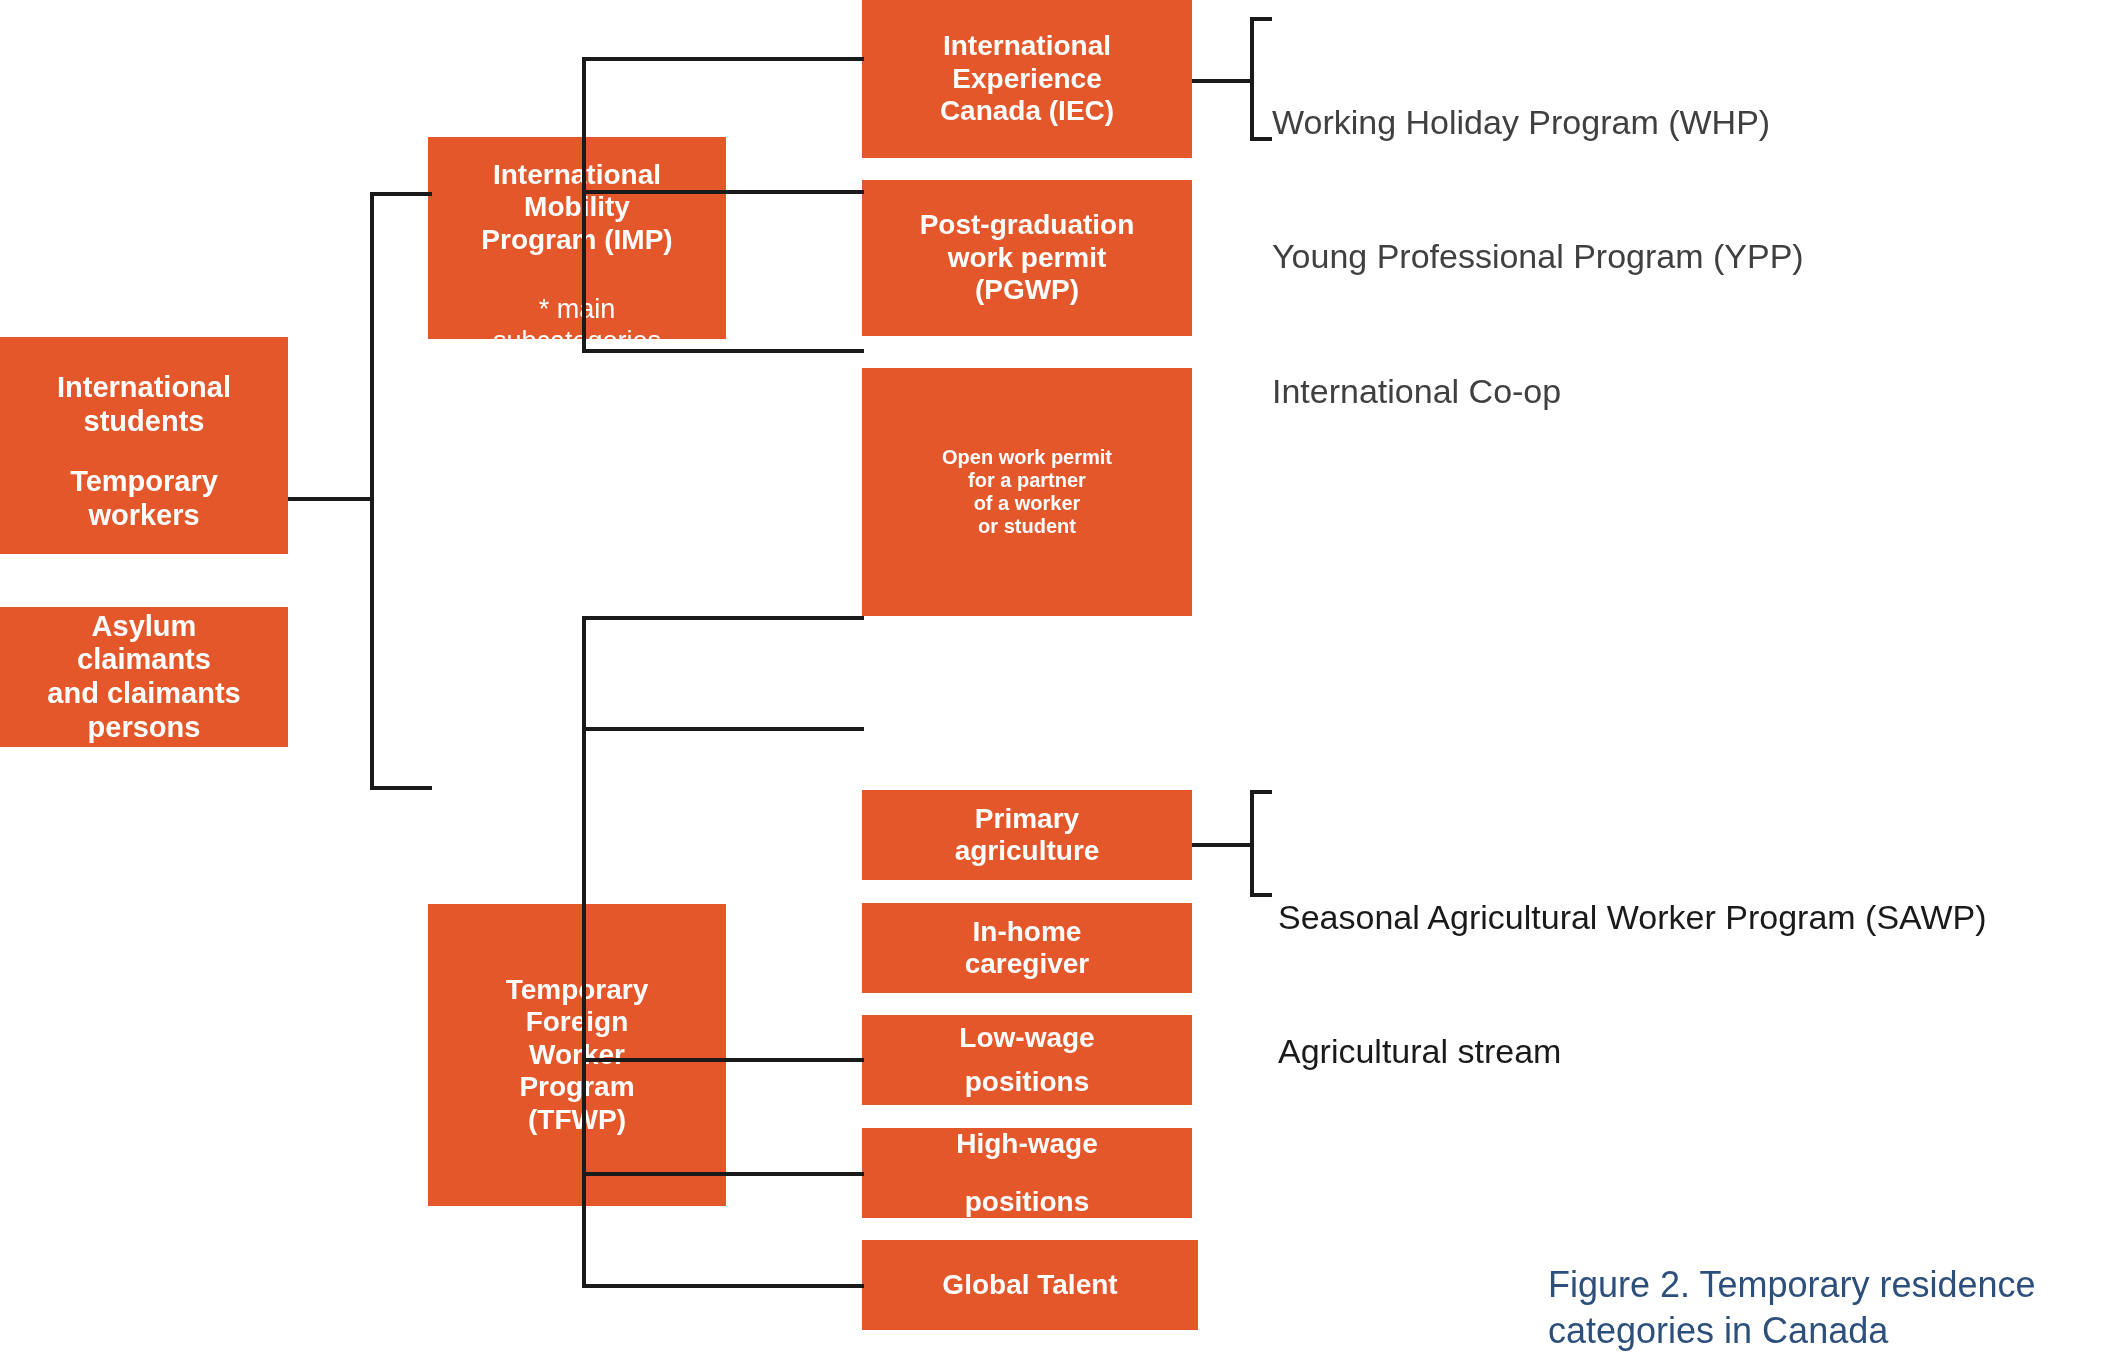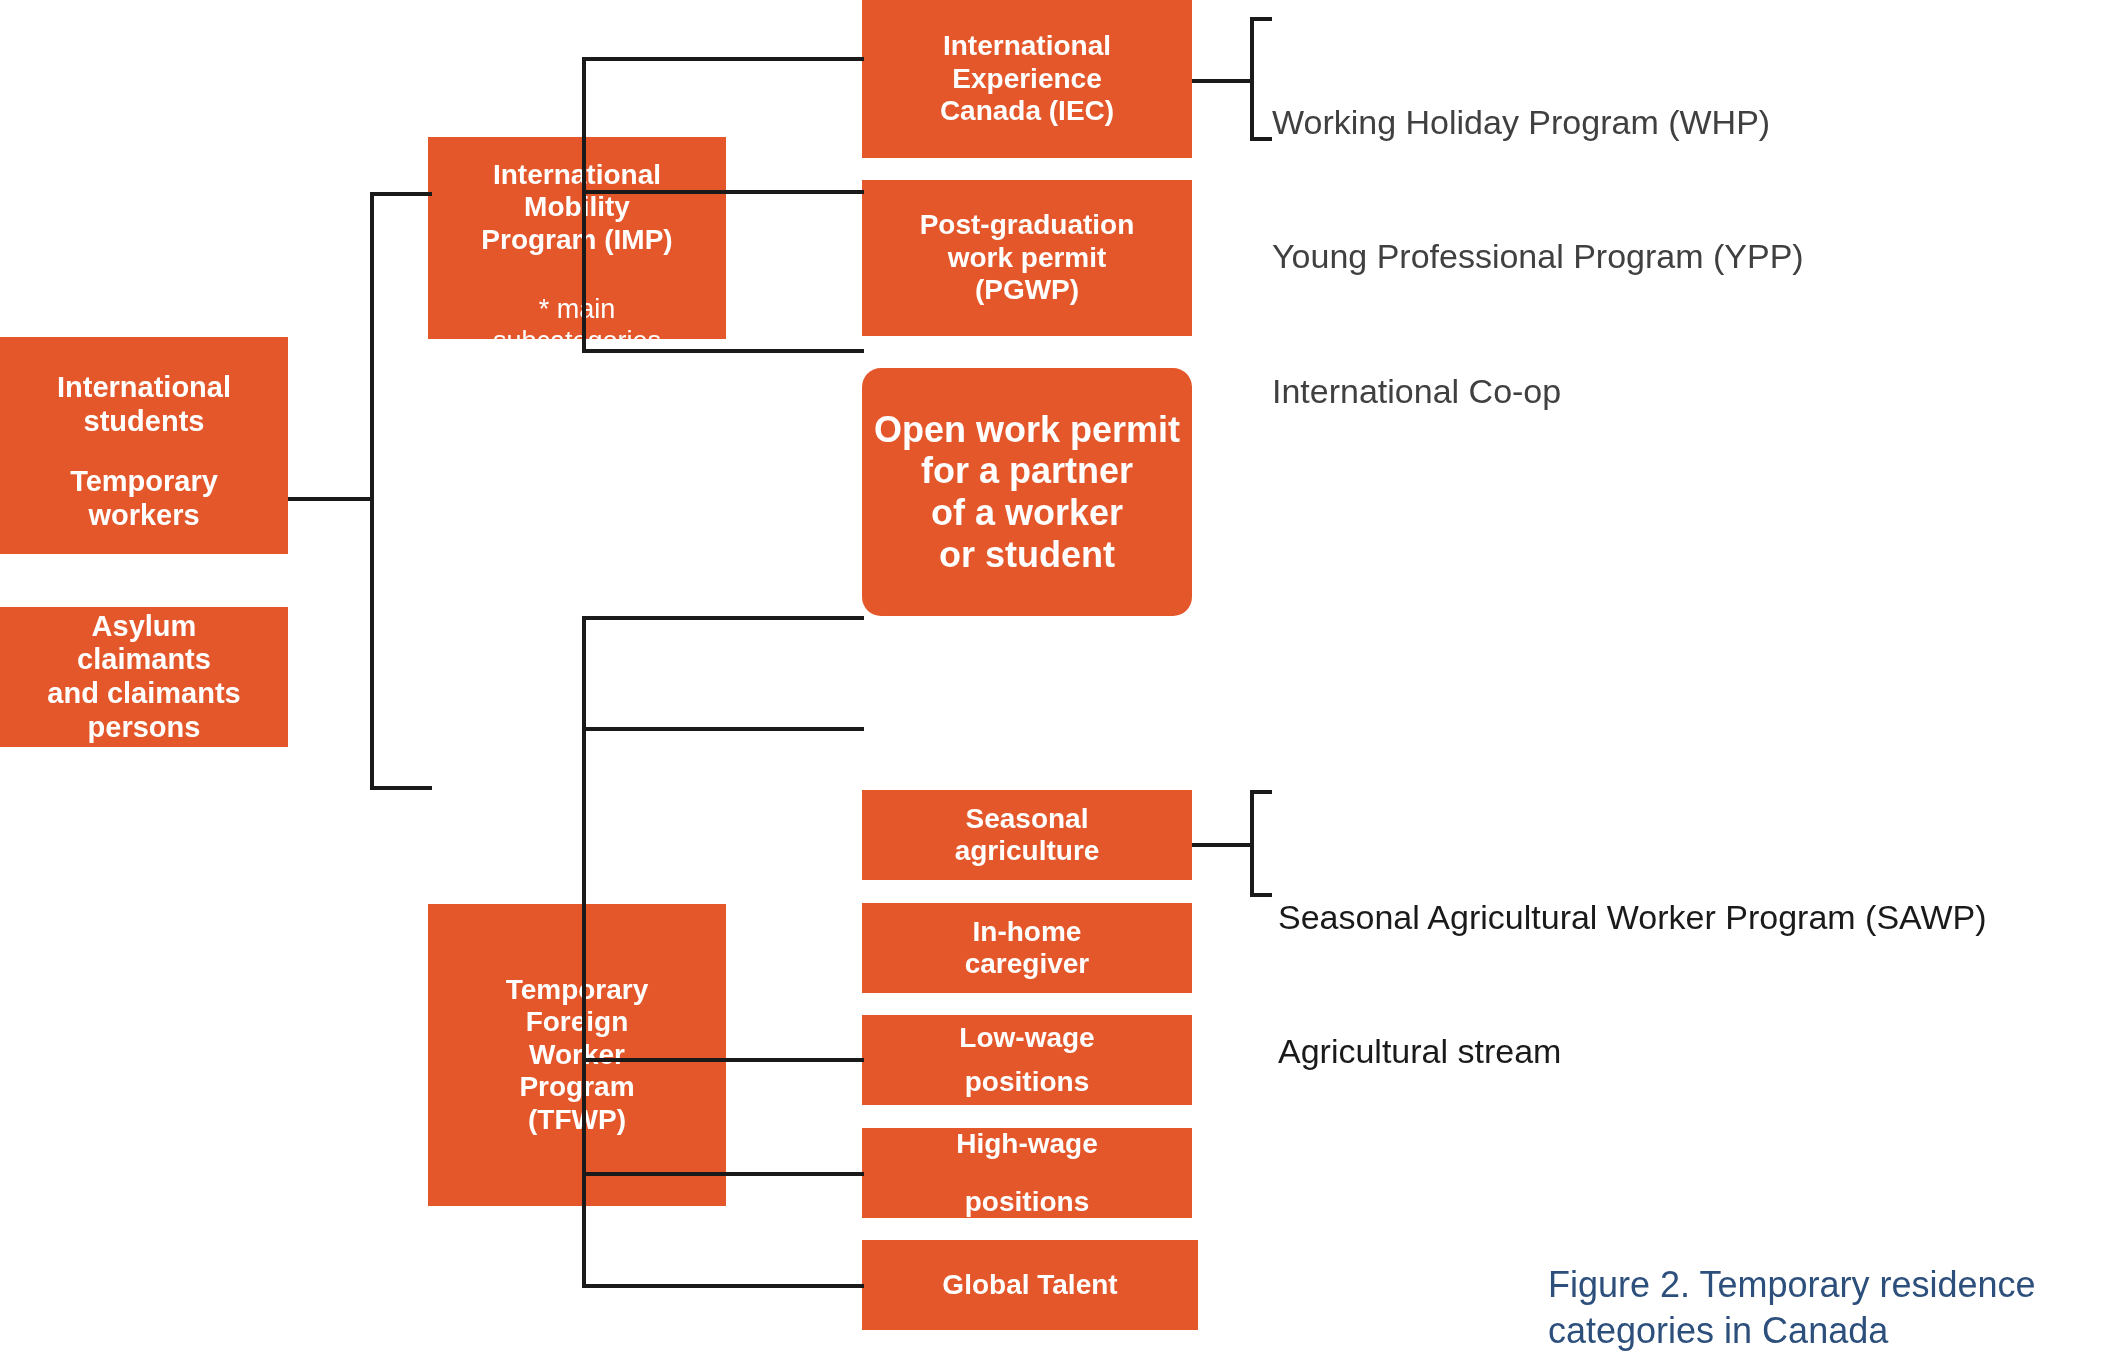--- a/index.html
+++ b/index.html
@@ -82,29 +82,29 @@
     <span class="ln">Experience</span>
     <span class="ln">Canada (IEC)</span>
   </div>
 
   <div class="box" style="left: 862px; top: 180px; width: 330px; height: 156px; font-size: 28px; background: rgb(228, 87, 42); color: rgb(255, 255, 255);">
     <span class="ln">Post-graduation</span>
     <span class="ln">work permit</span>
     <span class="ln">(PGWP)</span>
   </div>
 
-  <div class="box" style="left: 862px; top: 368px; width: 330px; height: 248px; font-size: 36px; background: rgb(228, 87, 42); color: rgb(255, 255, 255); border-radius: 19px;">
+  <div class="box" style="left: 862px; top: 368px; width: 330px; height: 248px; font-size: 20px; background: rgb(228, 87, 42); color: rgb(255, 255, 255);">
     <span class="ln">Open work permit</span>
     <span class="ln">for a partner</span>
     <span class="ln">of a worker</span>
     <span class="ln">or student</span>
   </div>
 
   <div class="box" style="left: 862px; top: 790px; width: 330px; height: 90px; font-size: 28px; background: rgb(228, 87, 42); color: rgb(255, 255, 255);">
-    <span class="ln">Seasonal</span>
+    <span class="ln">Primary</span>
     <span class="ln">agriculture</span>
   </div>
 
   <div class="box" style="left: 862px; top: 903px; width: 330px; height: 90px; font-size: 28px; background: rgb(228, 87, 42); color: rgb(255, 255, 255);">
     <span class="ln">In-home</span>
     <span class="ln">caregiver</span>
   </div>
 
   <div class="box" style="left: 862px; top: 1015px; width: 330px; height: 90px; font-size: 28px; background: rgb(228, 87, 42); color: rgb(255, 255, 255); gap: 12px;">
     <span class="ln">Low-wage</span>

